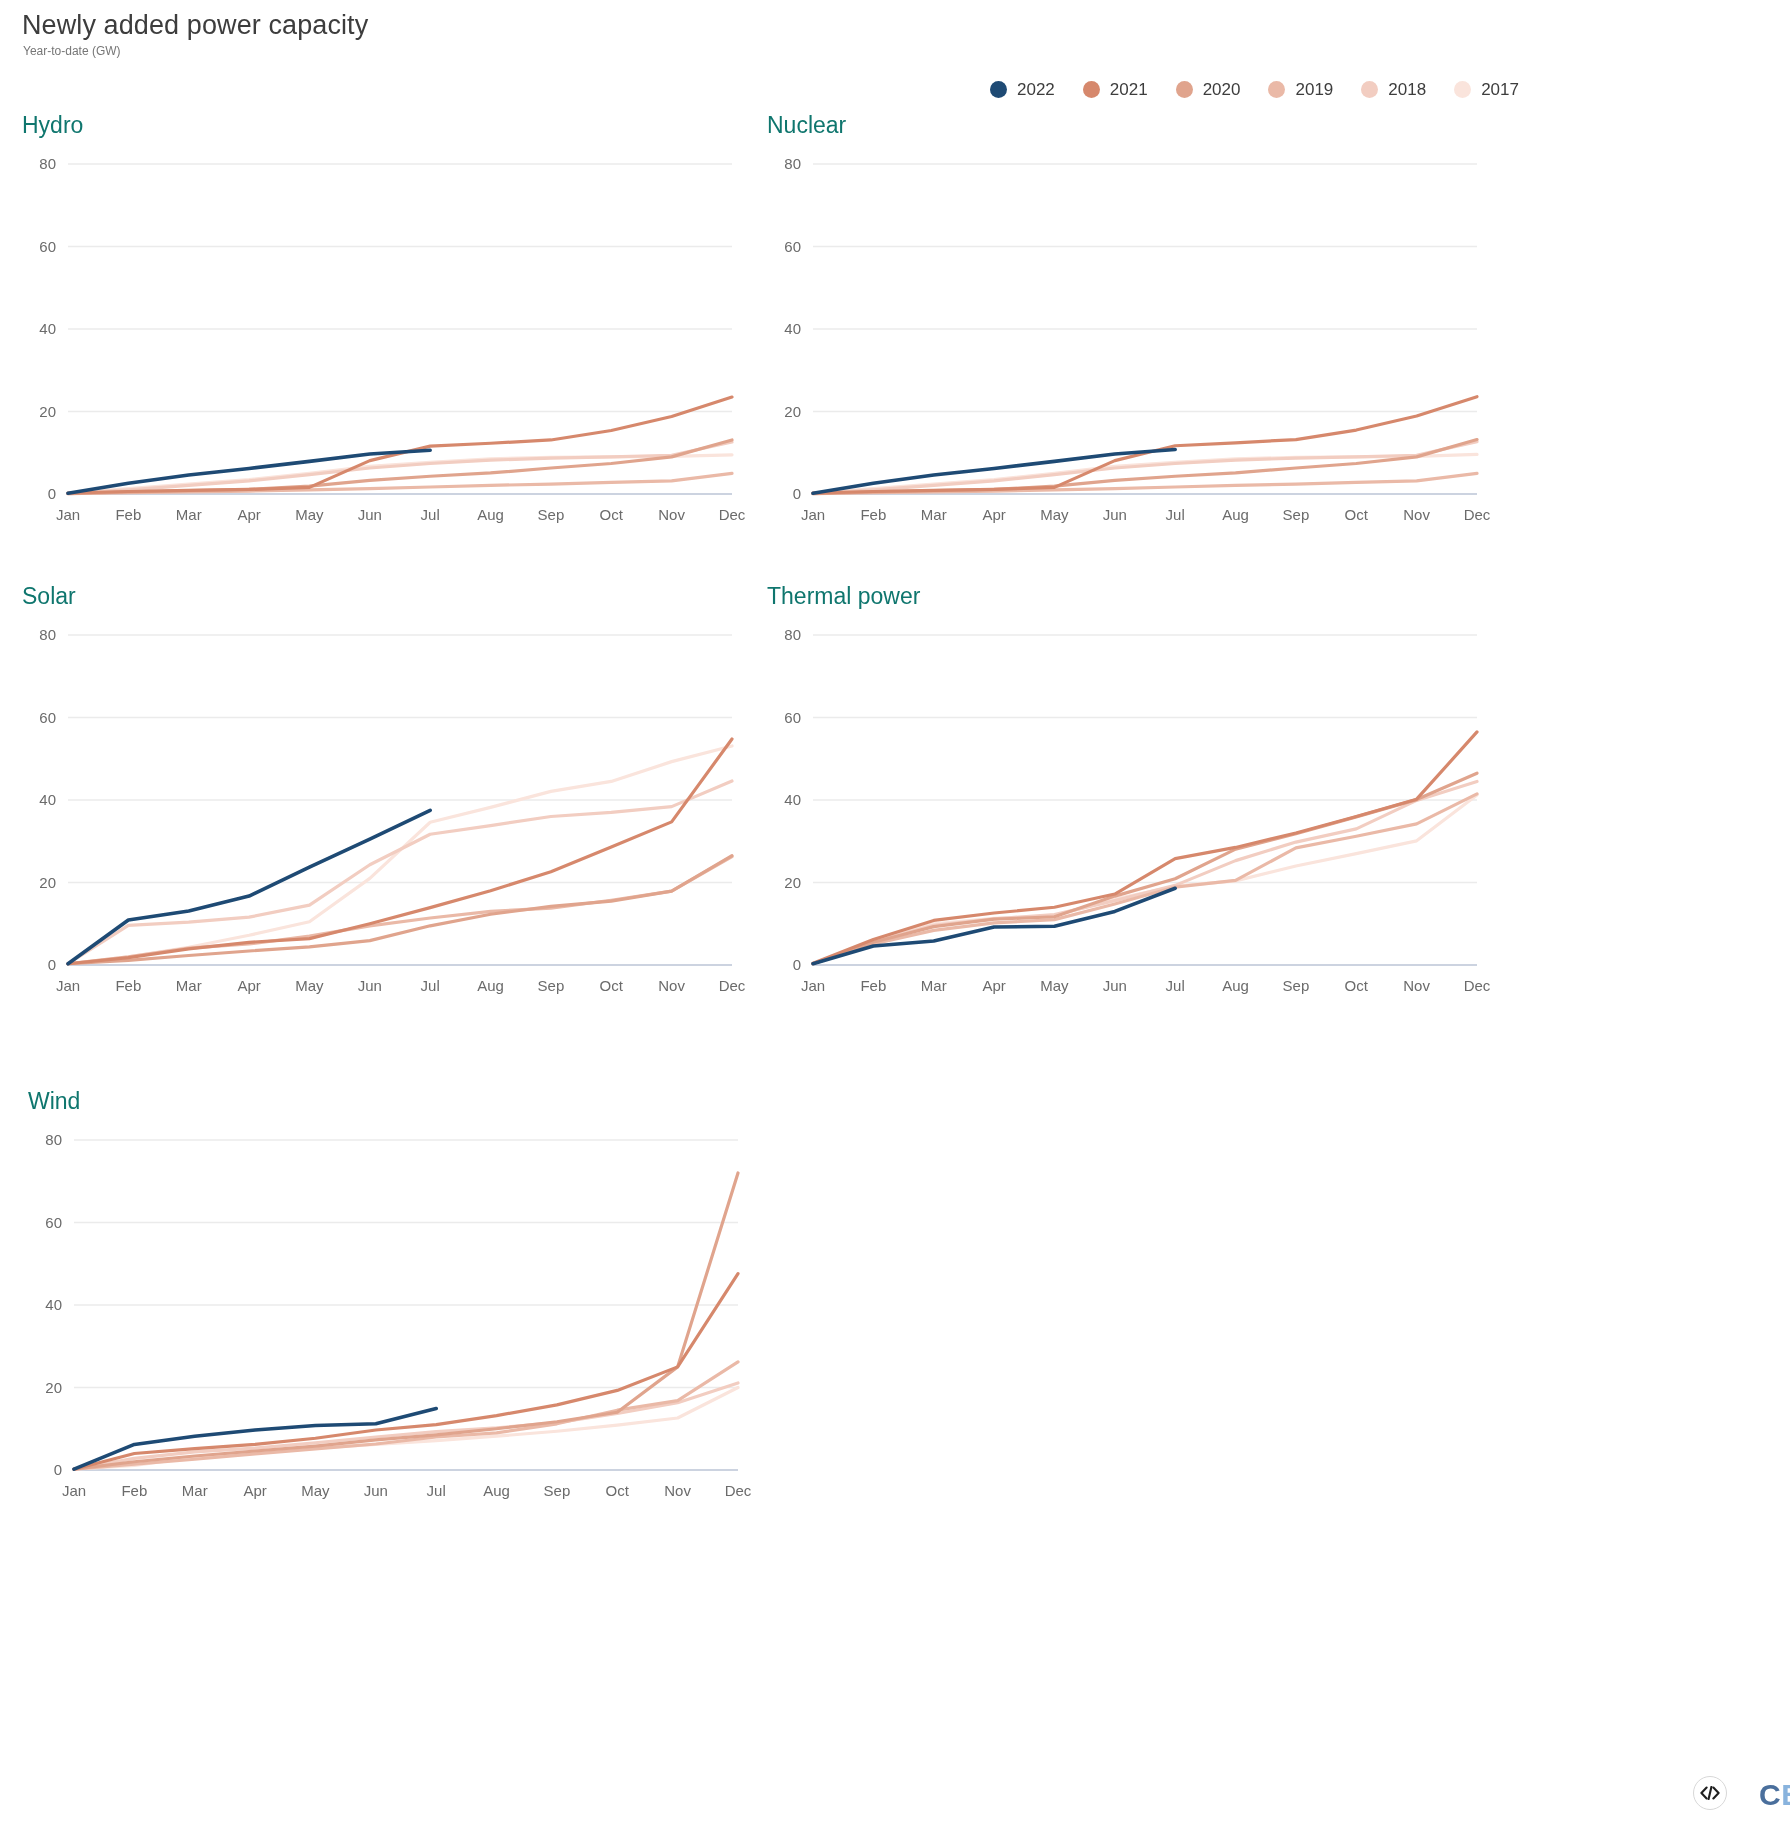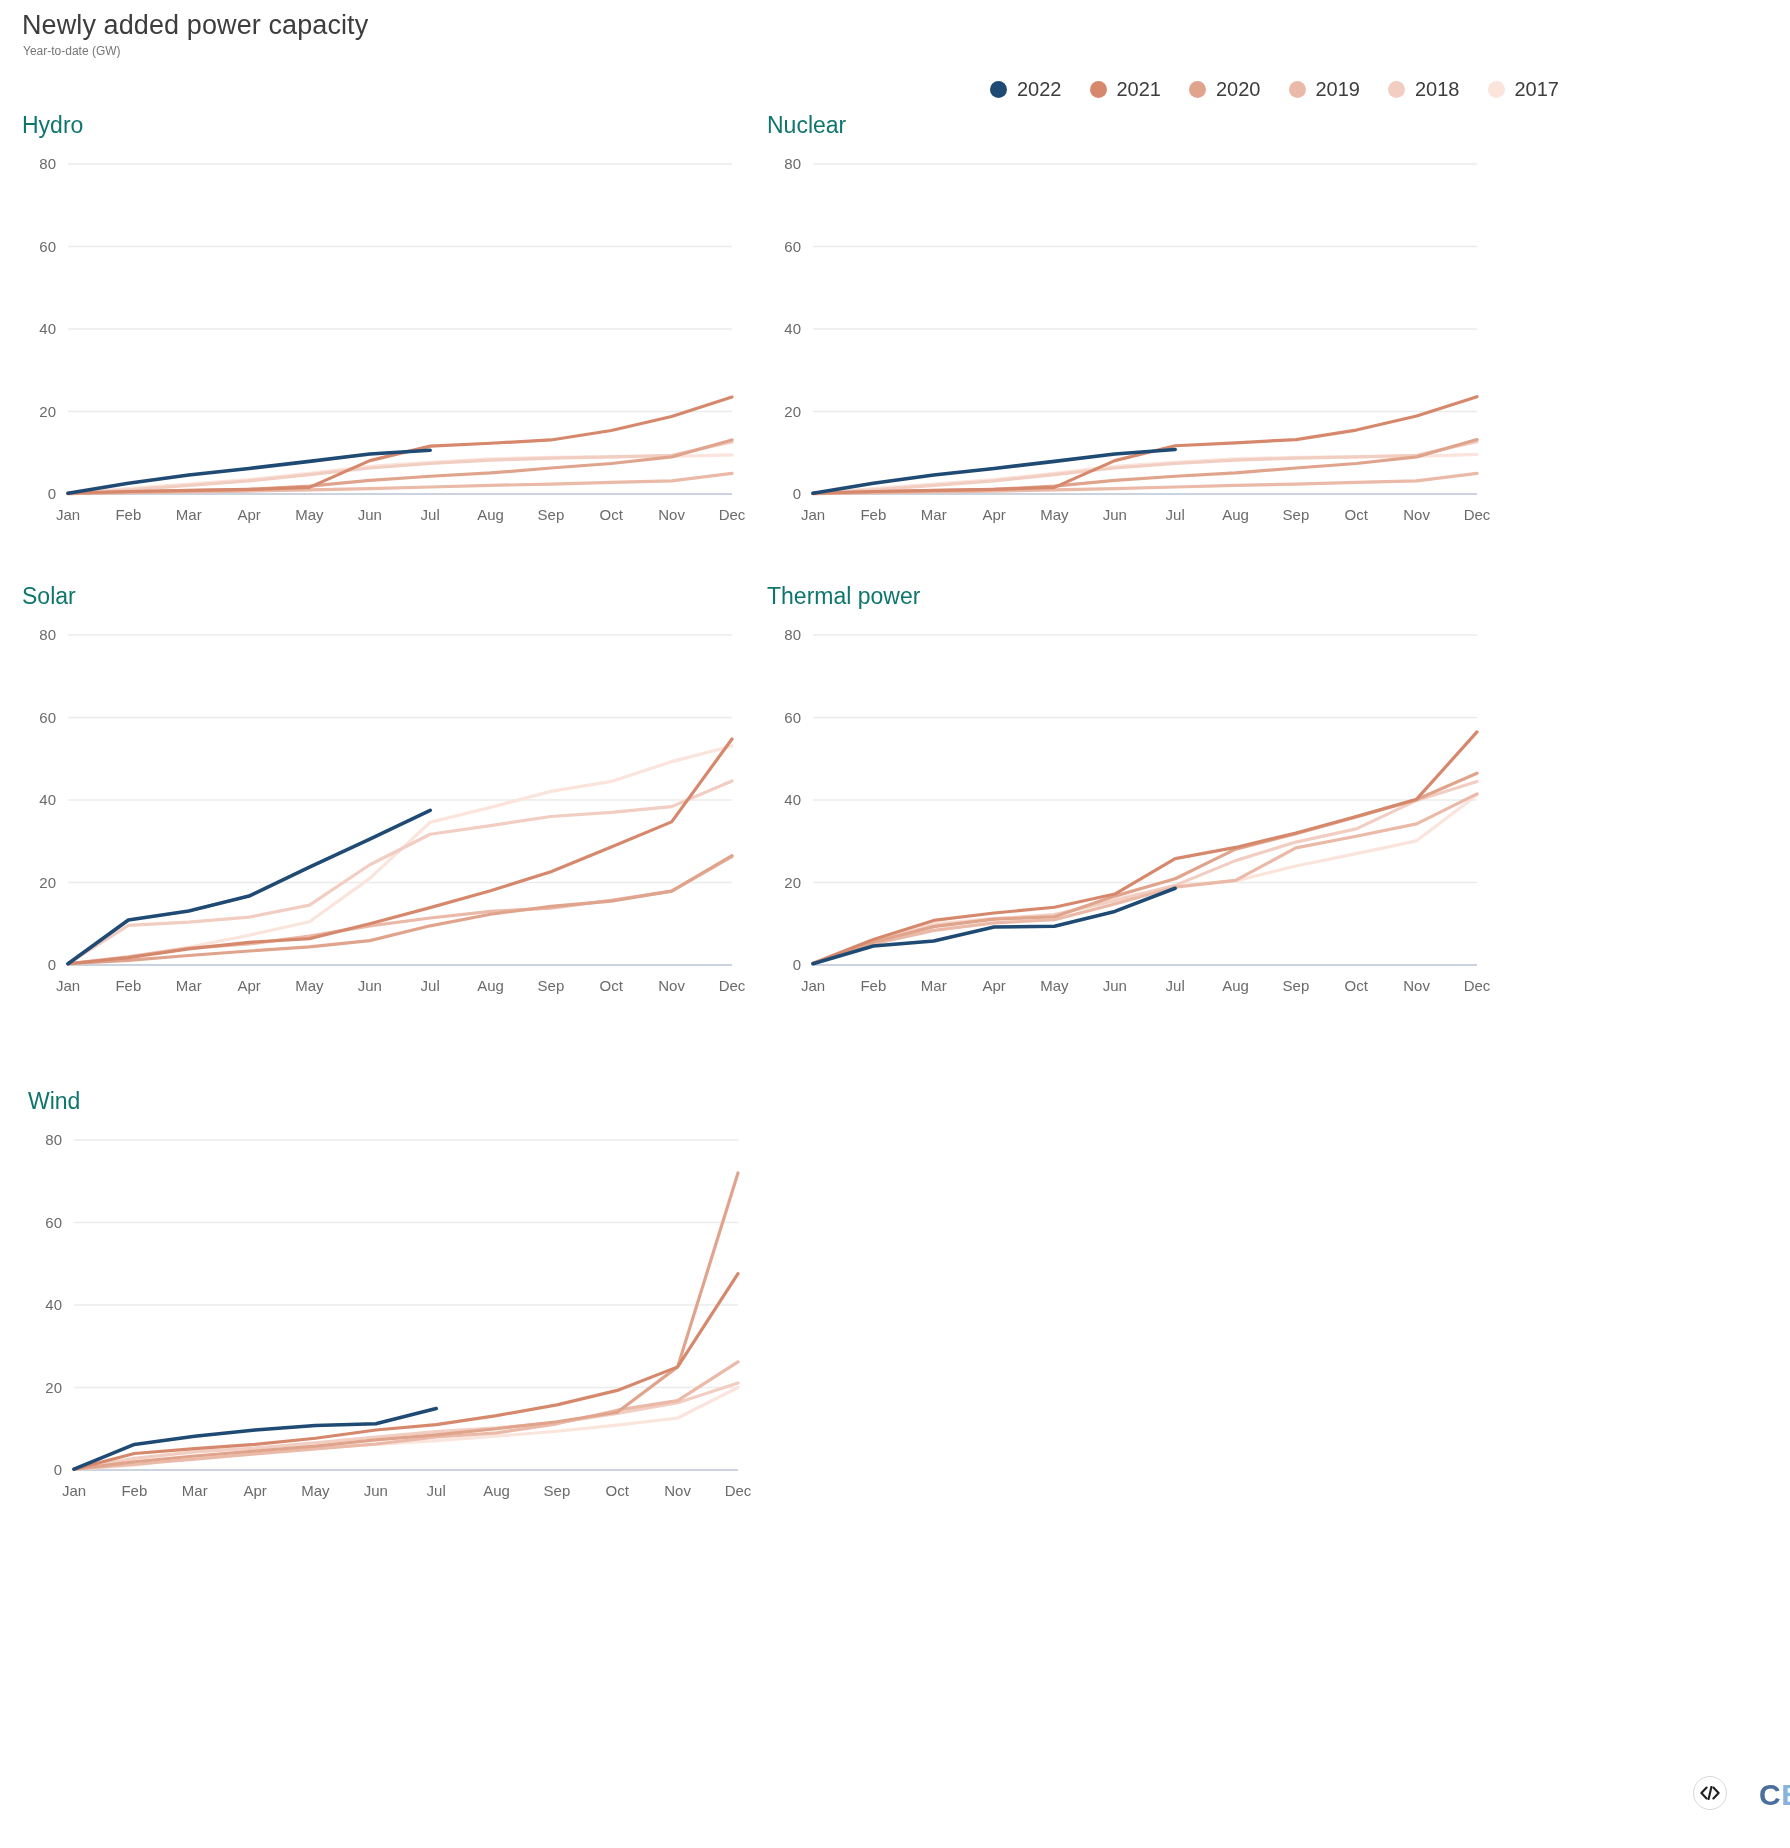--- a/index.html
+++ b/index.html
@@ -27,21 +27,21 @@
   .legend {
     position: absolute; left: 990px; top: 78px;
     display: flex; align-items: center; gap: 0px;
     height: 22px;
   }
   .legend-item { display: flex; align-items: center; margin-right: 28px; }
   .legend-swatch {
     width: 17px; height: 17px; border-radius: 50%;
     display: inline-block; margin-right: 10px;
   }
-  .legend-label { font-size: 20px; color: #3d3d3d; line-height: 1; }
+  .legend-label { font-size: 17px; color: #3d3d3d; line-height: 1; }
 
   .panel { position: absolute; }
   .panel-title {
     position: absolute; left: 0px; top: 0px;
     font-size: 23px; font-weight: 400; color: #0f766e;
     white-space: nowrap;
   }
   .panel-svg { position: absolute; left: 0px; top: 30px; }
 
   .axis-text {

